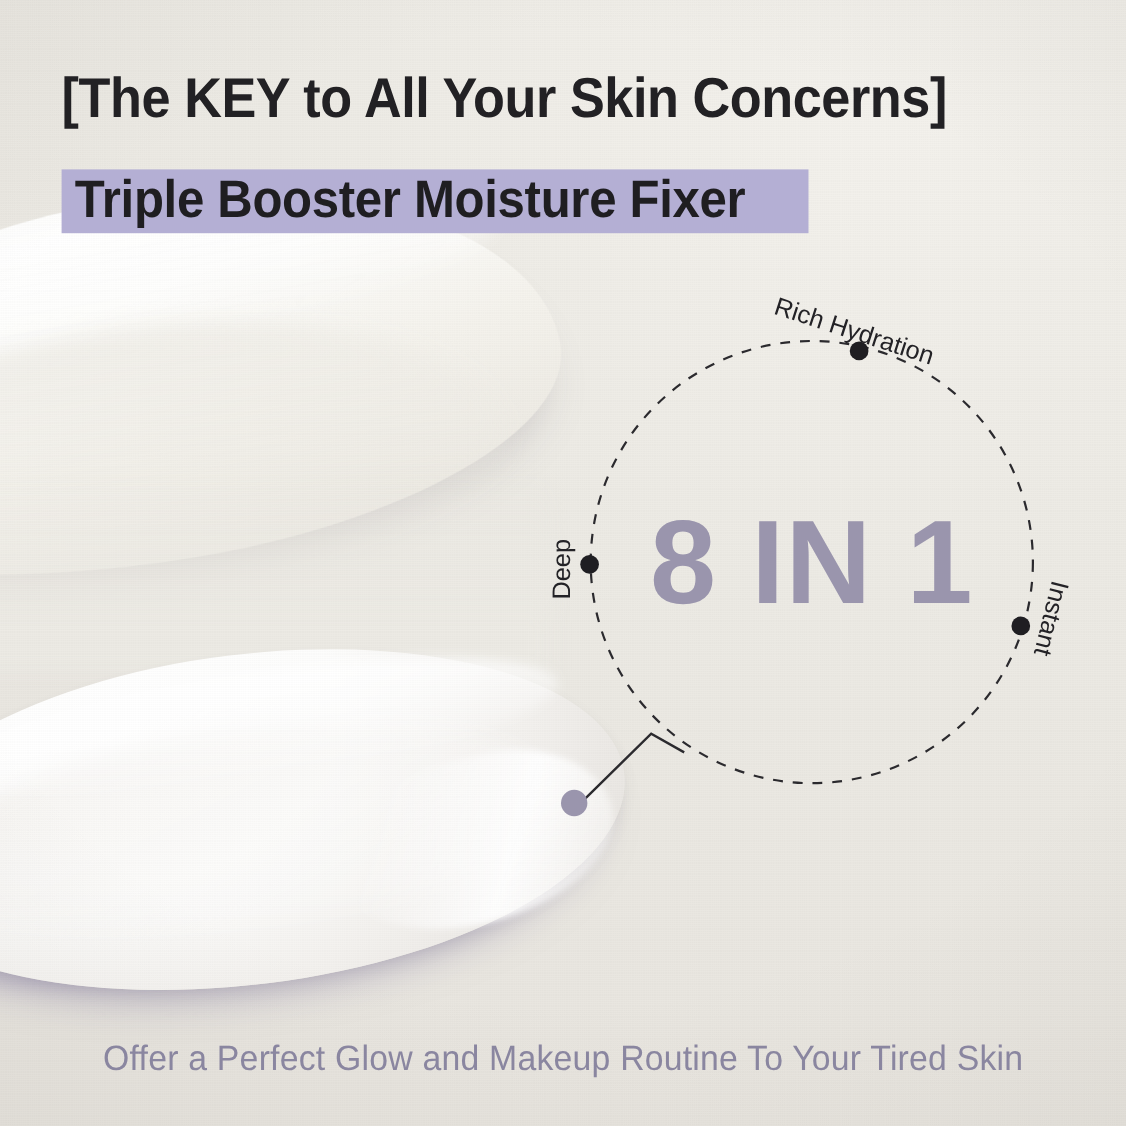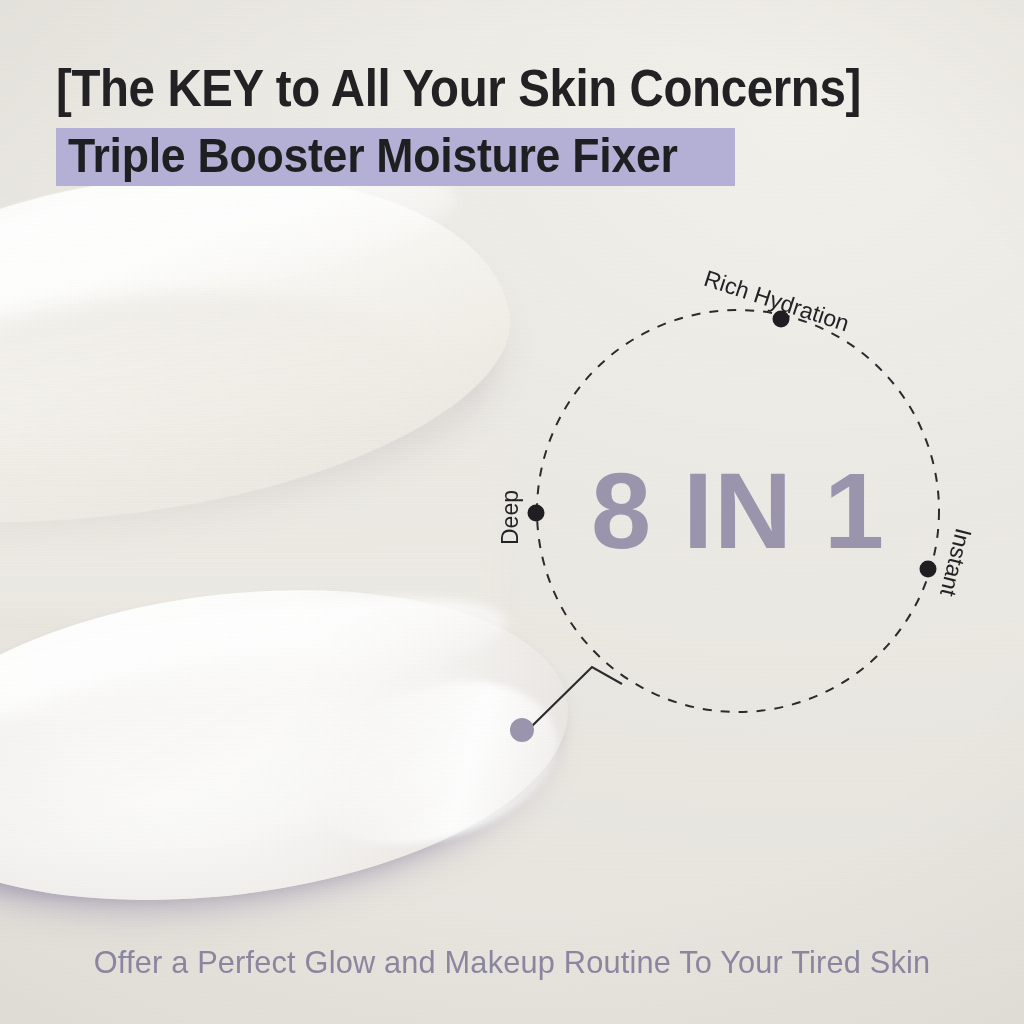--- a/index.html
+++ b/index.html
@@ -32,20 +32,21 @@
   .kicker{
     font-family:"Liberation Sans Narrow","Liberation Sans",sans-serif;
     font-weight:700;font-size:51px;line-height:58px;
     letter-spacing:-0.4px;color:#222124;white-space:nowrap;
     transform:scaleX(.93);transform-origin:left center;
   }
   .hl-row{margin-top:10px;}
   .hl-bar{
     display:inline-block;background:#b4afd4;
     padding:7px 12px 9px 12px;
+    margin-top:26px;
   }
   .hl-bar span{
     display:inline-block;
     font-family:"Liberation Sans Narrow","Liberation Sans",sans-serif;
     font-weight:700;font-size:48px;line-height:42px;
     letter-spacing:-0.3px;color:#1f1e21;white-space:nowrap;
     transform:scaleX(.93);transform-origin:left center;
   }
 
   

